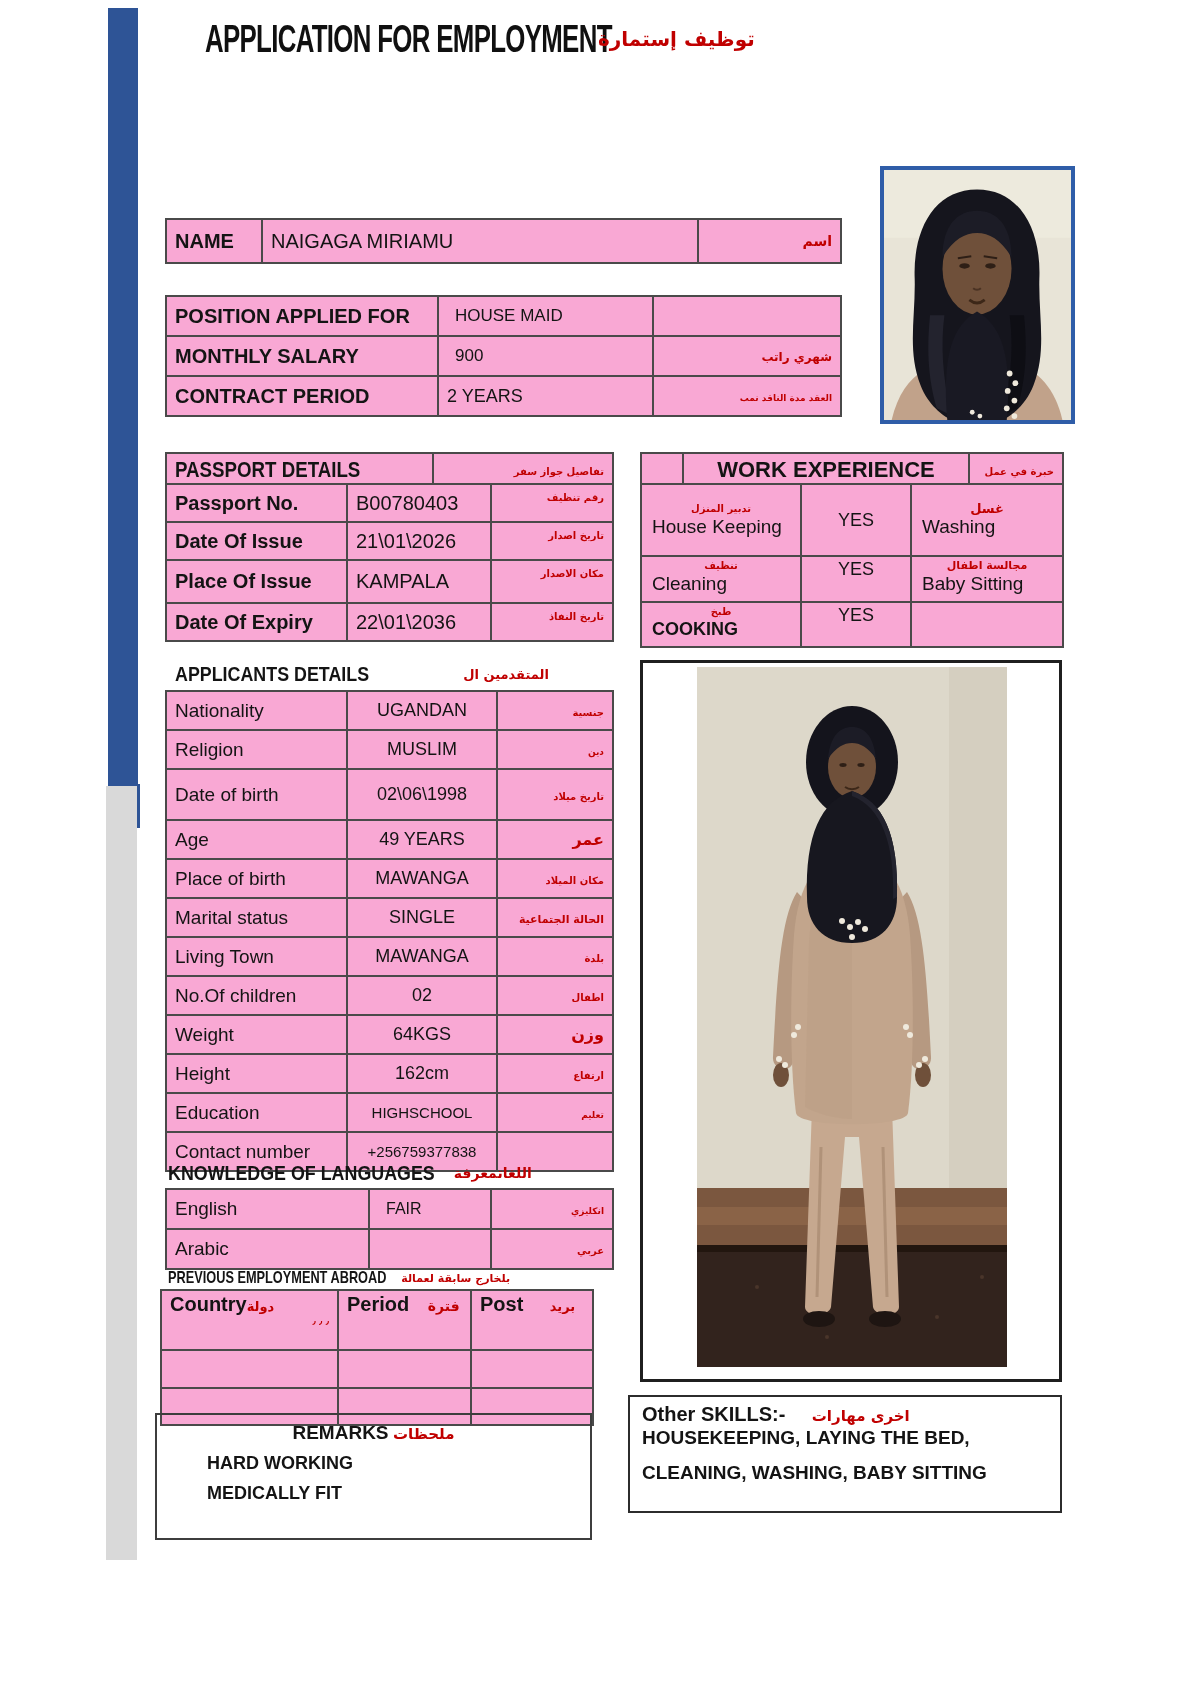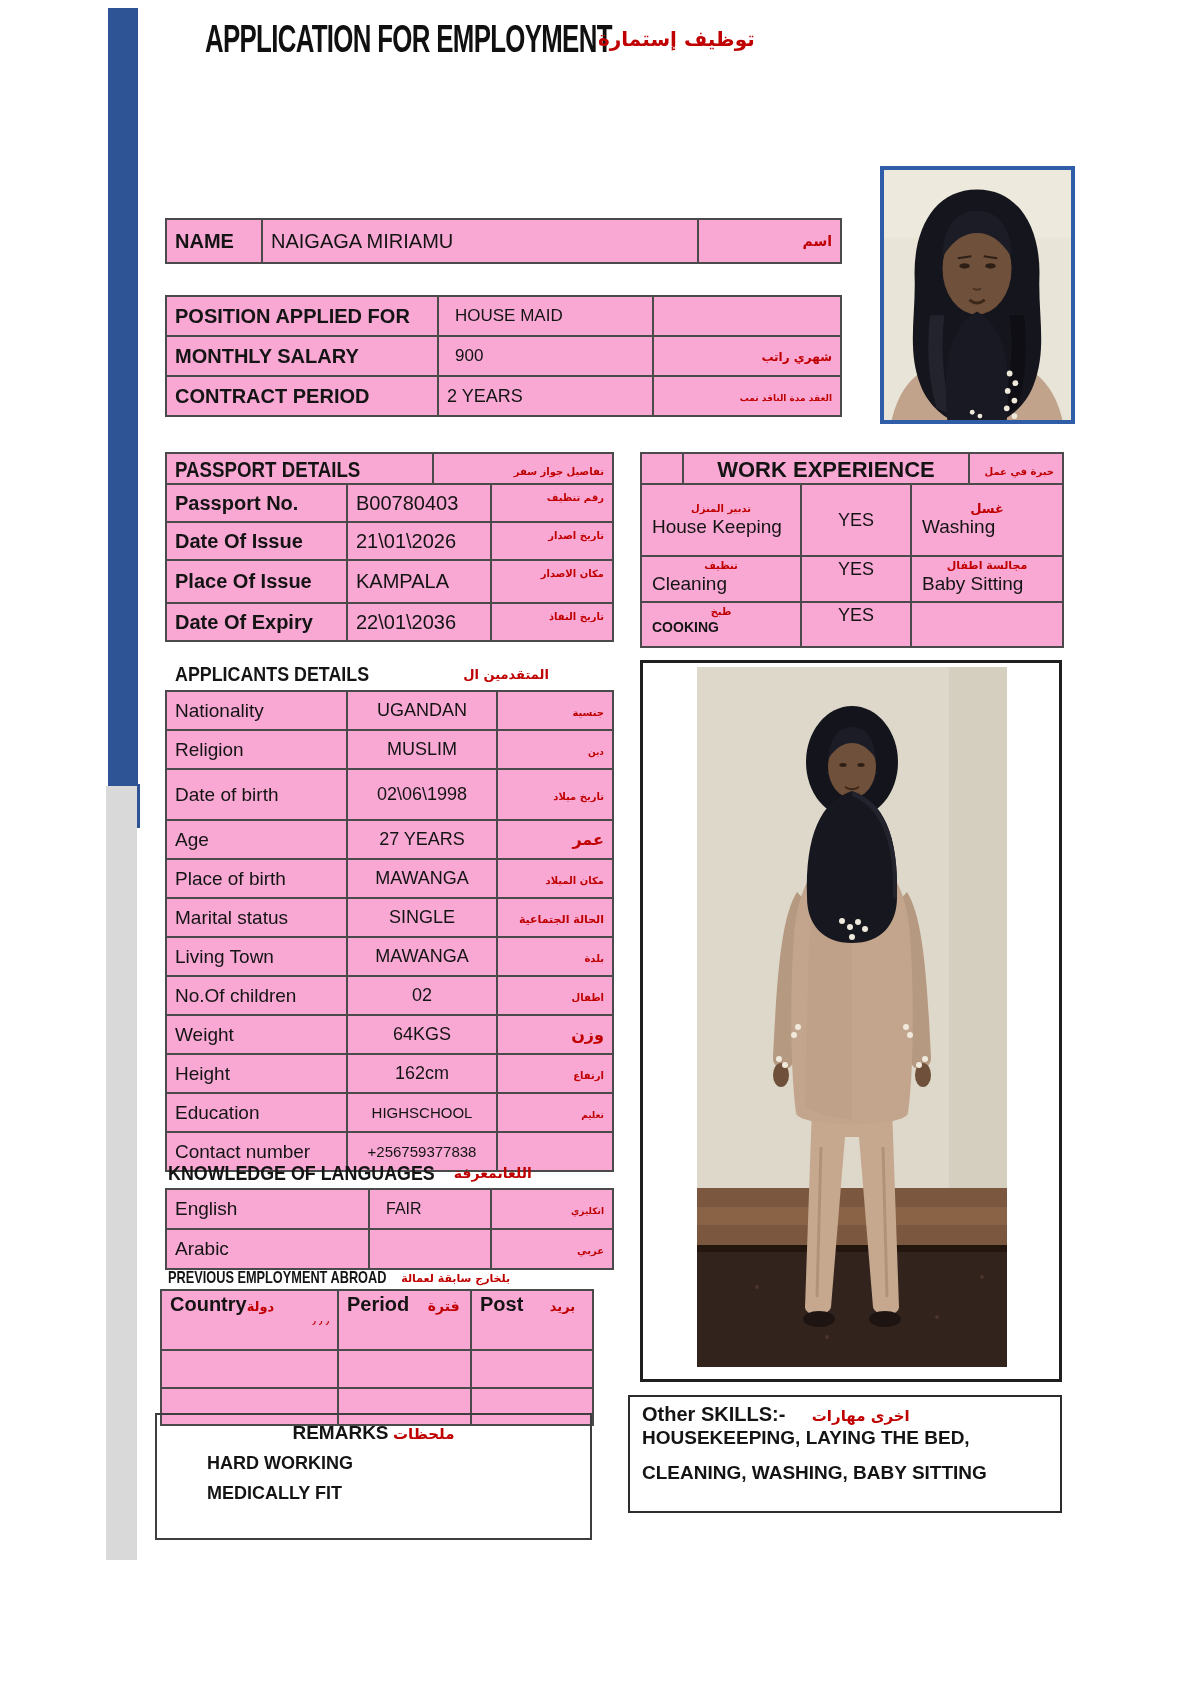--- a/index.html
+++ b/index.html
@@ -11,21 +11,21 @@
   
   .bar-blue { left:108px; top:8px; width:30px; height:780px; background:#2E5496; }
   .bar-blue-sliver { left:133px; top:784px; width:7px; height:44px; background:#2E5496; }
   .bar-gray { left:106px; top:786px; width:31px; height:774px; background:#D9D9D9; }
 
   
   .title-en { left:205px; top:18px; font-size:38px; font-weight:bold; letter-spacing:-1px;
               display:inline-block; transform:scaleX(.68); transform-origin:0 50%; white-space:nowrap; color:#101010;}
   .title-ar { left:598px; top:27px; font-size:20px; }
   .b17{font-weight:bold;font-size:17px}
-  .b18{font-weight:bold;font-size:14px}
+  .b18{font-weight:bold;font-size:18px}
   .b19{font-weight:bold;font-size:19px}
   .b20{font-weight:bold;font-size:20px}
   .b21{font-weight:bold;font-size:21px}
   .b22{font-weight:bold;font-size:22px}
   .v15{font-size:15px}
   .v16{font-size:16px}
   .v17{font-size:17px}
   .v18{font-size:18px}
   .v19{font-size:19px}
   .v20{font-size:20px}
@@ -308,21 +308,21 @@
       <td class="tac"><span class="v18">MUSLIM</span></td>
       <td class="tar"><span class="ar s9">دين</span></td>
     </tr>
     <tr style="height:51px;padding-left:32px;">
       <td><span class="v19">Date of birth</span></td>
       <td class="tac"><span class="v18">02\06\1998</span></td>
       <td class="tar"><span class="ar s10">تاريخ ميلاد</span></td>
     </tr>
     <tr style="height:39px;">
       <td><span class="v19">Age</span></td>
-      <td class="tac"><span class="v18">27 YEARS</span></td>
+      <td class="tac"><span class="v18">49 YEARS</span></td>
       <td class="tar"><span class="ar s16">عمر</span></td>
     </tr>
     <tr style="height:39px;">
       <td><span class="v19">Place of birth</span></td>
       <td class="tac"><span class="v18">MAWANGA</span></td>
       <td class="tar"><span class="ar s10">مكان الميلاد</span></td>
     </tr>
     <tr style="height:39px;">
       <td><span class="v19">Marital status</span></td>
       <td class="tac"><span class="v18">SINGLE</span></td>

